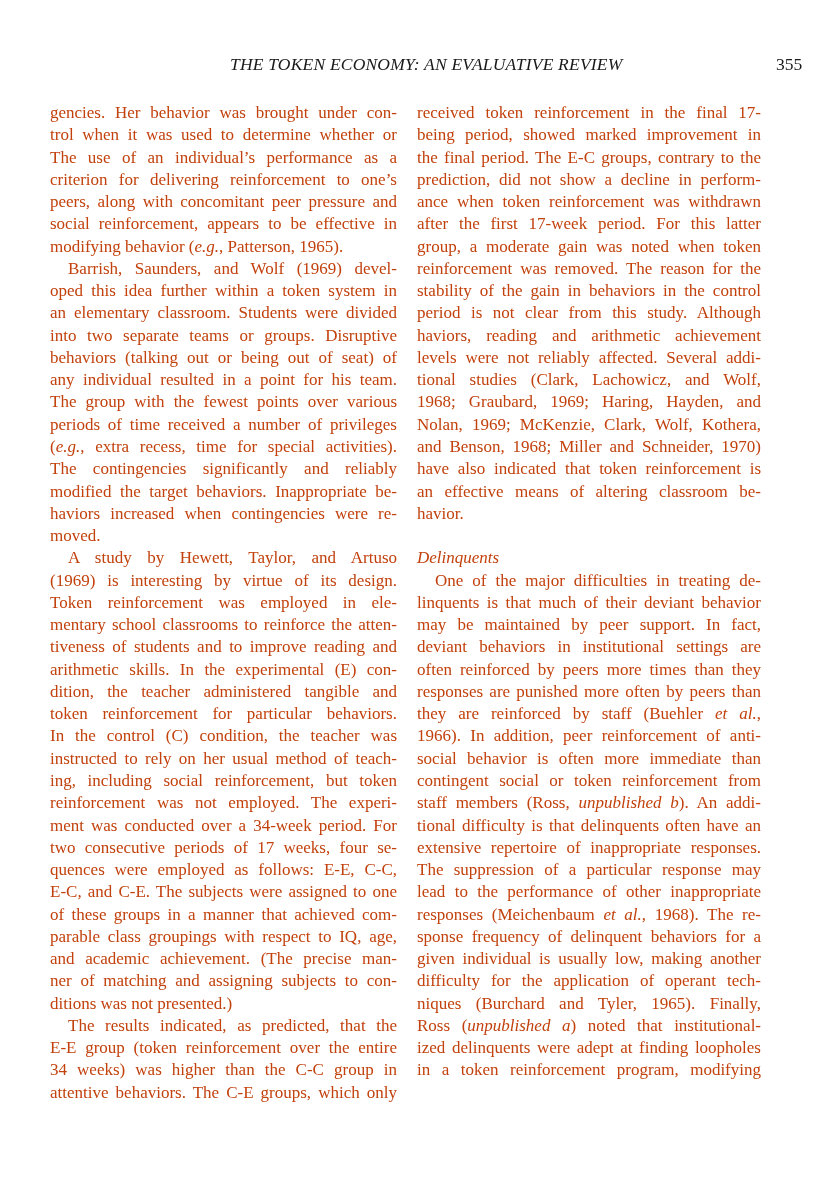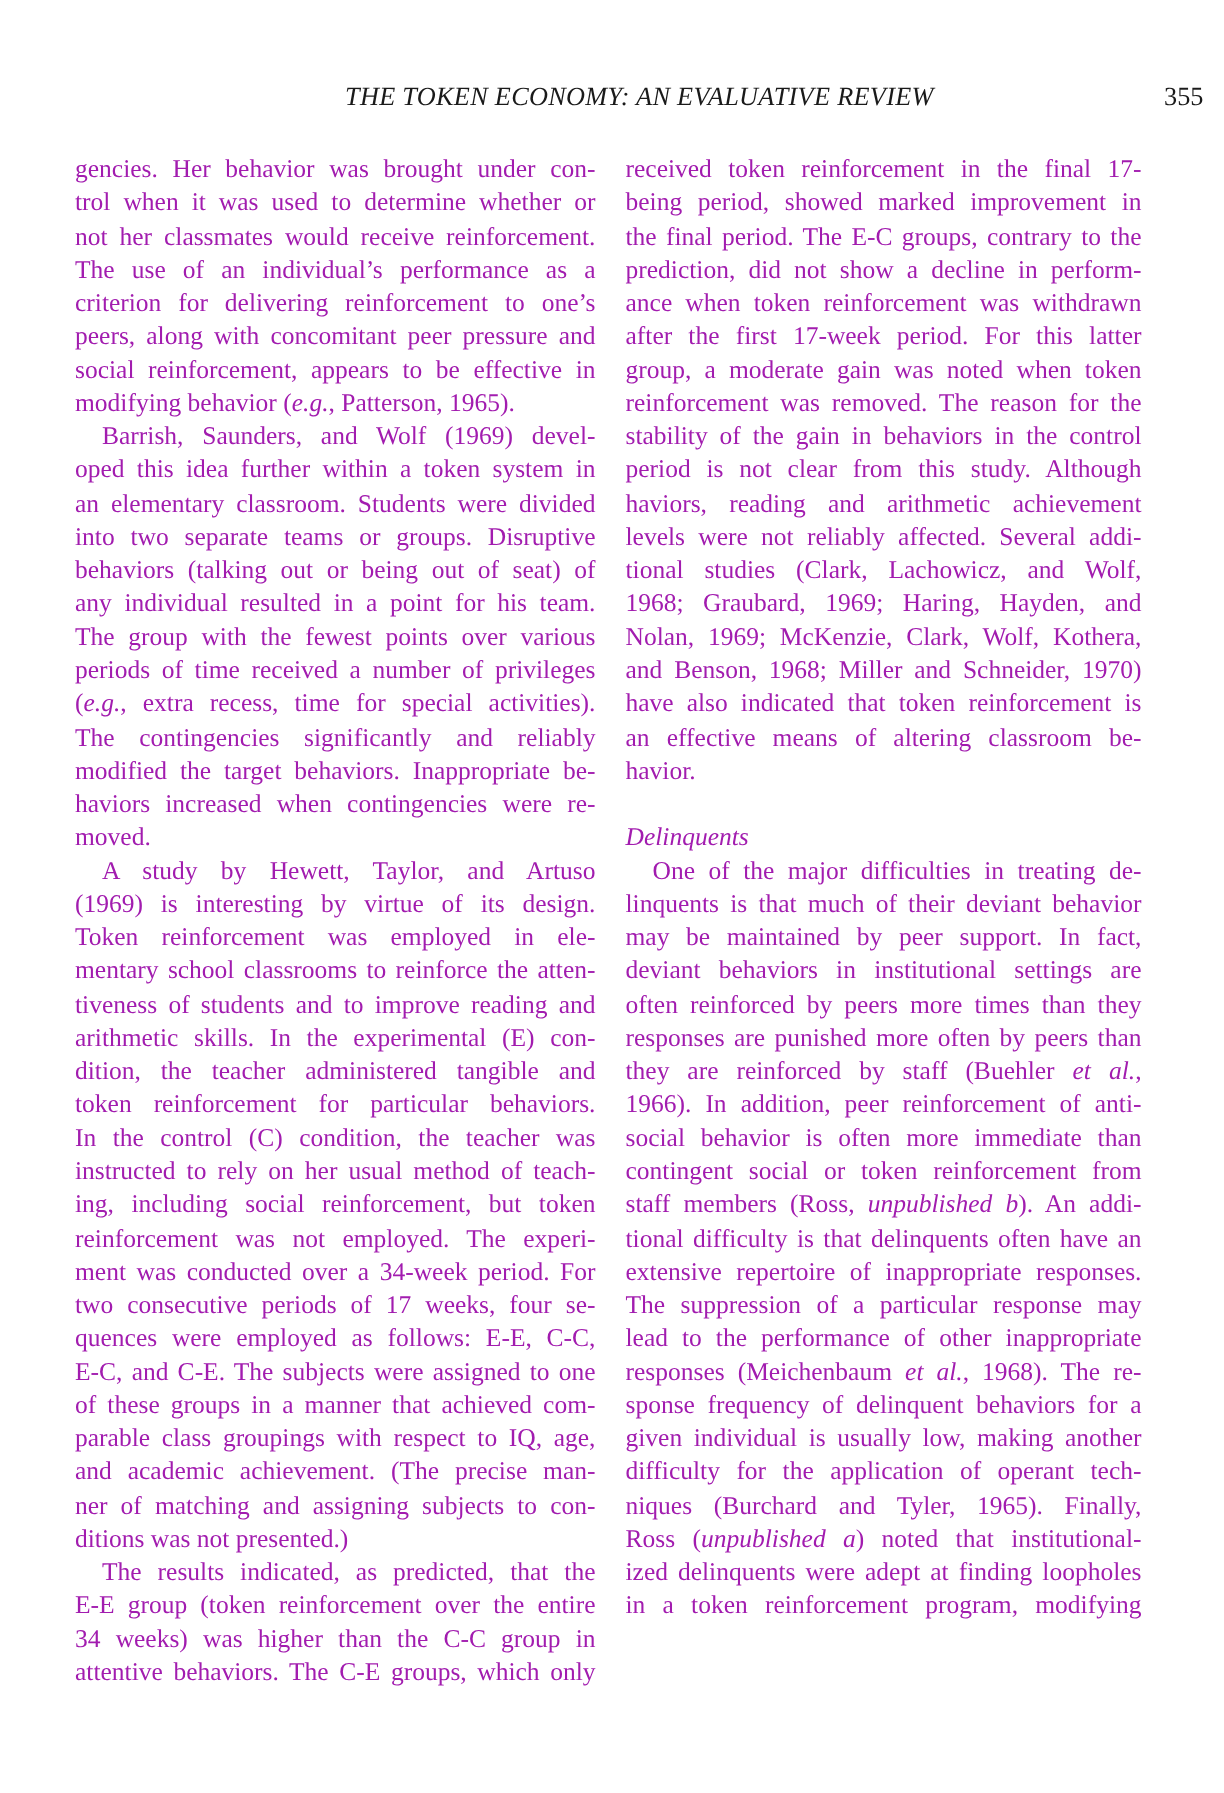--- a/index.html
+++ b/index.html
@@ -10,21 +10,21 @@
     font-family: "Liberation Serif", "DejaVu Serif", serif; color: #1a1a1a;
   }
   .running-title {
     position: absolute; left: 230px; top: 0; font-style: italic; font-size: 17.5px;
     letter-spacing: 0.2px; white-space: nowrap;
   }
   .page-number { position: absolute; left: 728px; top: 0; font-size: 17.5px; margin-left: 48px; }
   .col {
     position: absolute; top: 102px;
     font-family: "Liberation Serif", "DejaVu Serif", serif;
-    font-size: 17px; color: #a21caf; line-height: 22.27px;
+    font-size: 17px; color: #c2410c; line-height: 22.27px;
   }
   .col-left { left: 50px; width: 347px; }
   .col-right { left: 417px; width: 344px; }
   .ln {
     display: block; height: 22.27px; white-space: nowrap;
     text-align: justify; text-align-last: justify; overflow: visible;
   }
   .ln.last { text-align-last: left; }
   .ln.indent { padding-left: 18px; }
   .gap { display: block; height: 22.27px; }
@@ -36,21 +36,20 @@
 
 <div class="page">
   <div class="running-head">
     <span class="running-title">THE TOKEN ECONOMY: AN EVALUATIVE REVIEW</span>
     <span class="page-number">355</span>
   </div>
 
   <div class="col col-left" id="col-left">
       <span class="ln">gencies. Her behavior was brought under con-</span>
       <span class="ln">trol when it was used to determine whether or</span>
-      <span class="ln">not her classmates would receive reinforcement.</span>
       <span class="ln">The use of an individual’s performance as a</span>
       <span class="ln">criterion for delivering reinforcement to one’s</span>
       <span class="ln">peers, along with concomitant peer pressure and</span>
       <span class="ln">social reinforcement, appears to be effective in</span>
       <span class="ln last">modifying behavior (<i>e.g.</i>, Patterson, 1965).</span>
       <span class="ln indent">Barrish, Saunders, and Wolf (1969) devel-</span>
       <span class="ln">oped this idea further within a token system in</span>
       <span class="ln">an elementary classroom. Students were divided</span>
       <span class="ln">into two separate teams or groups. Disruptive</span>
       <span class="ln">behaviors (talking out or being out of seat) of</span>

